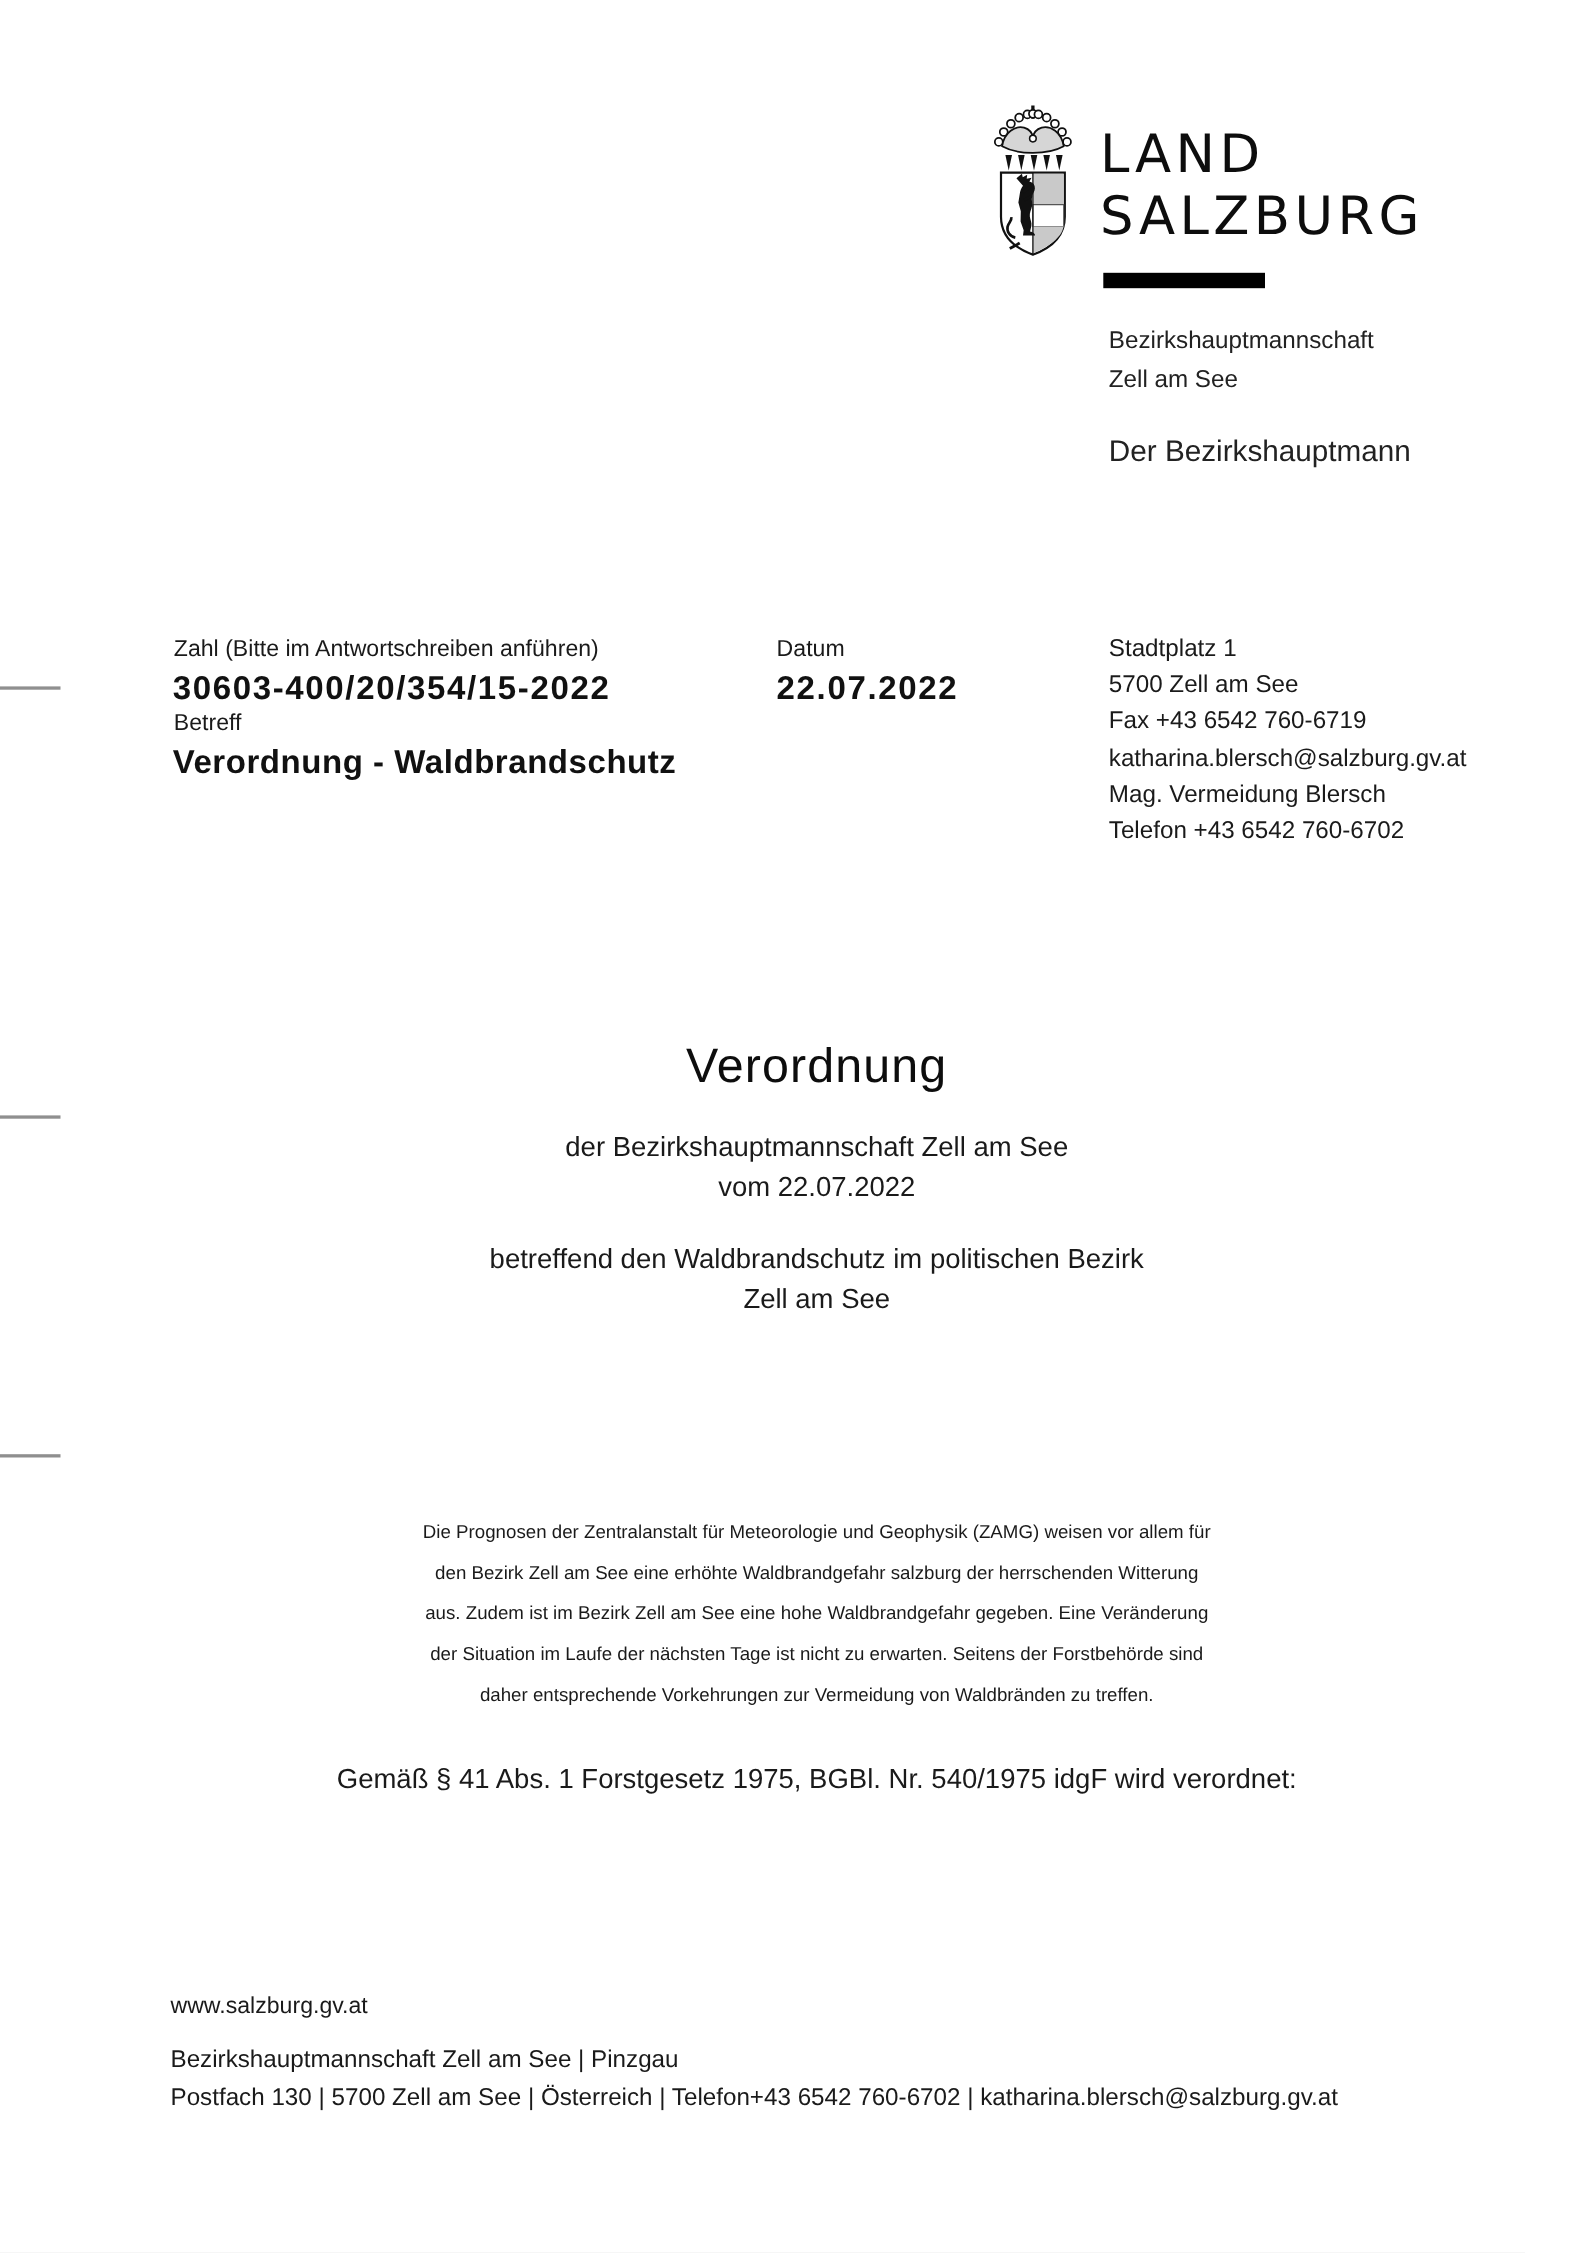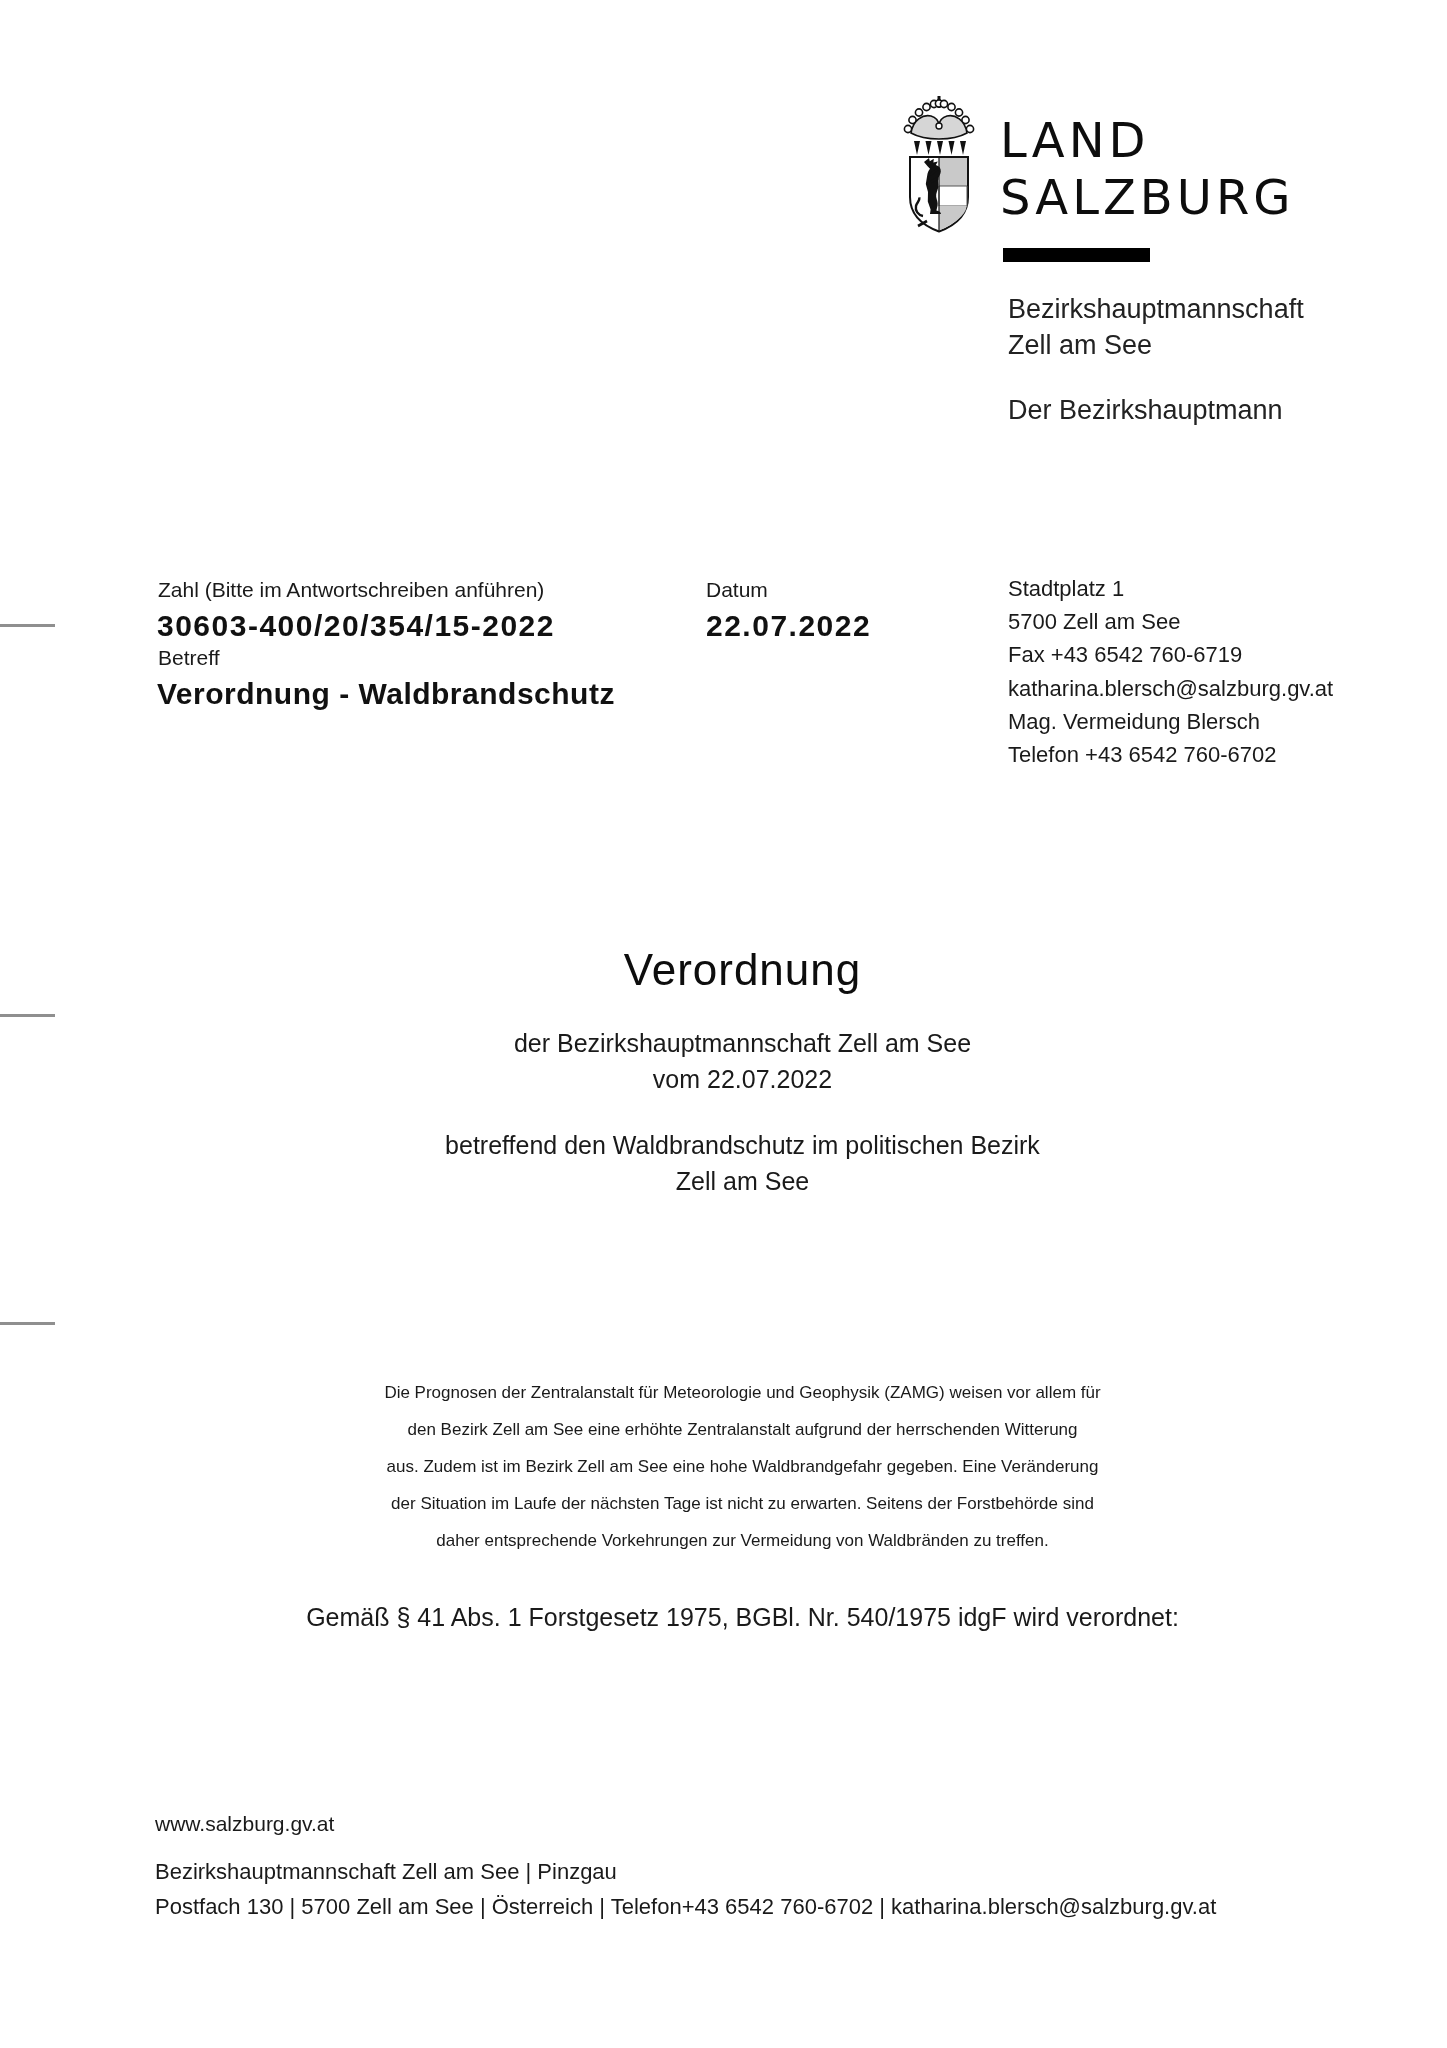--- a/index.html
+++ b/index.html
@@ -24,21 +24,21 @@
     position:absolute; left:1000px; top:112px;
     font-family:"DejaVu Sans",sans-serif;
     font-size:48px; line-height:57px; letter-spacing:4px;
     color:#0d0d0d; white-space:nowrap;
   }
   .logo-bar { position:absolute; left:1003px; top:248px; width:147px; height:14px; }
 
   
   .office {
     position:absolute; left:1008px; top:291px;
-    font-size:27px; line-height:36px; color:#222;
+    font-size:22px; line-height:36px; color:#222;
   }
   .signer {
     position:absolute; left:1008px; top:392px;
     font-size:27px; line-height:36px; color:#222;
   }
   .contact {
     position:absolute; left:1008px; top:572px;
     font-size:22px; line-height:33.2px; color:#1a1a1a;
   }
 
@@ -148,21 +148,21 @@
   </div>
 
   <div class="content subject">
     <div>betreffend den Waldbrandschutz im politischen Bezirk</div>
     <div>Zell am See</div>
   </div>
 
 
   <div class="content preamble">
     <div>Die Prognosen der Zentralanstalt für Meteorologie und Geophysik (ZAMG) weisen vor allem für</div>
-    <div>den Bezirk Zell am See eine erhöhte Zentralanstalt aufgrund der herrschenden Witterung</div>
+    <div>den Bezirk Zell am See eine erhöhte Waldbrandgefahr salzburg der herrschenden Witterung</div>
     <div>aus. Zudem ist im Bezirk Zell am See eine hohe Waldbrandgefahr gegeben. Eine Veränderung</div>
     <div>der Situation im Laufe der nächsten Tage ist nicht zu erwarten. Seitens der Forstbehörde sind</div>
     <div>daher entsprechende Vorkehrungen zur Vermeidung von Waldbränden zu treffen.</div>
   </div>
 
   <div class="content legal">Gemäß § 41 Abs. 1 Forstgesetz 1975, BGBl. Nr. 540/1975 idgF wird verordnet:</div>
 
   <div class="footer-web">www.salzburg.gv.at</div>
   <div class="footer-line1">Bezirkshauptmannschaft Zell am See | Pinzgau</div>
   <div class="footer-line2">Postfach 130 | 5700 Zell am See | Österreich | Telefon+43 6542 760-6702 | katharina.blersch@salzburg.gv.at</div>

